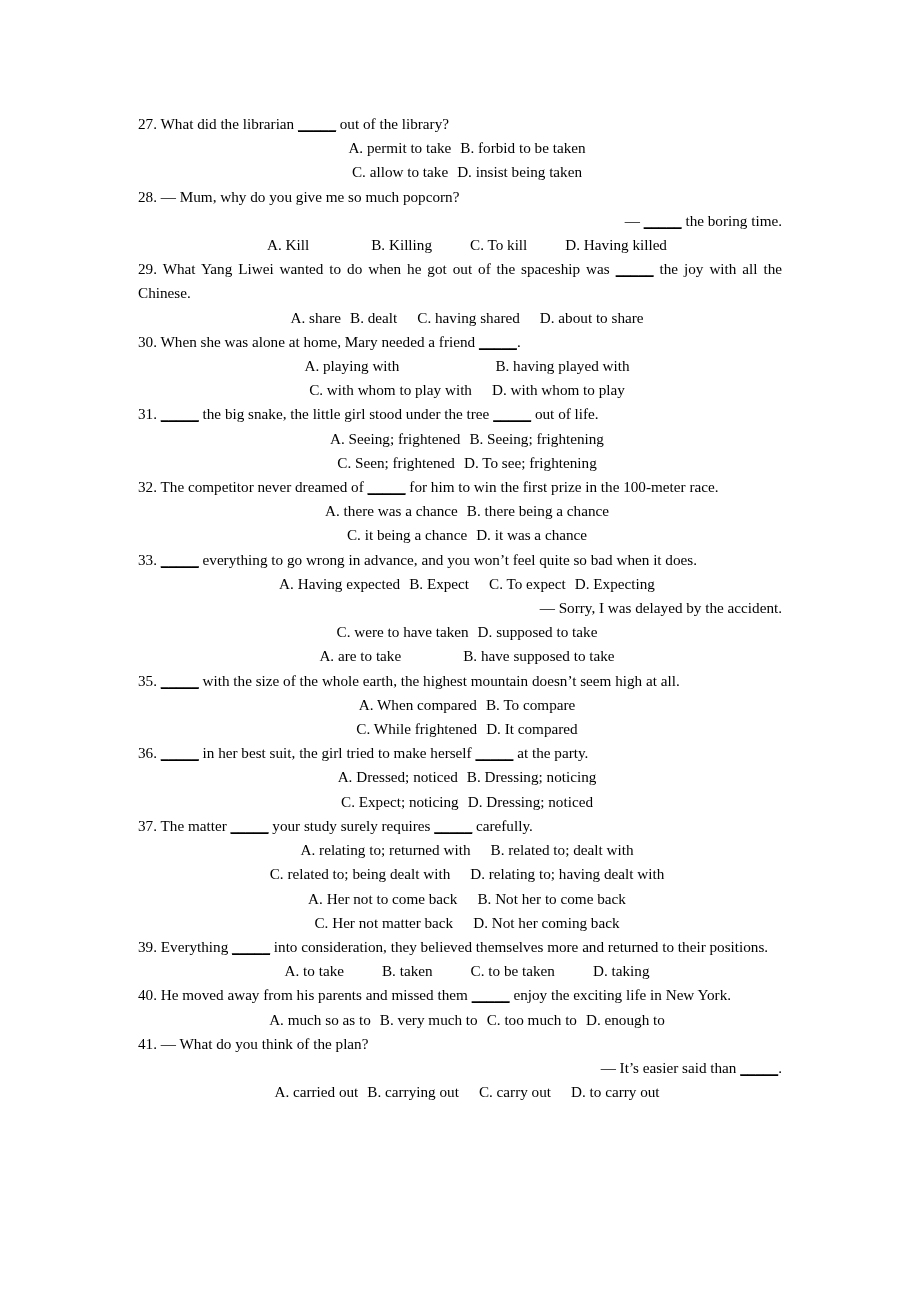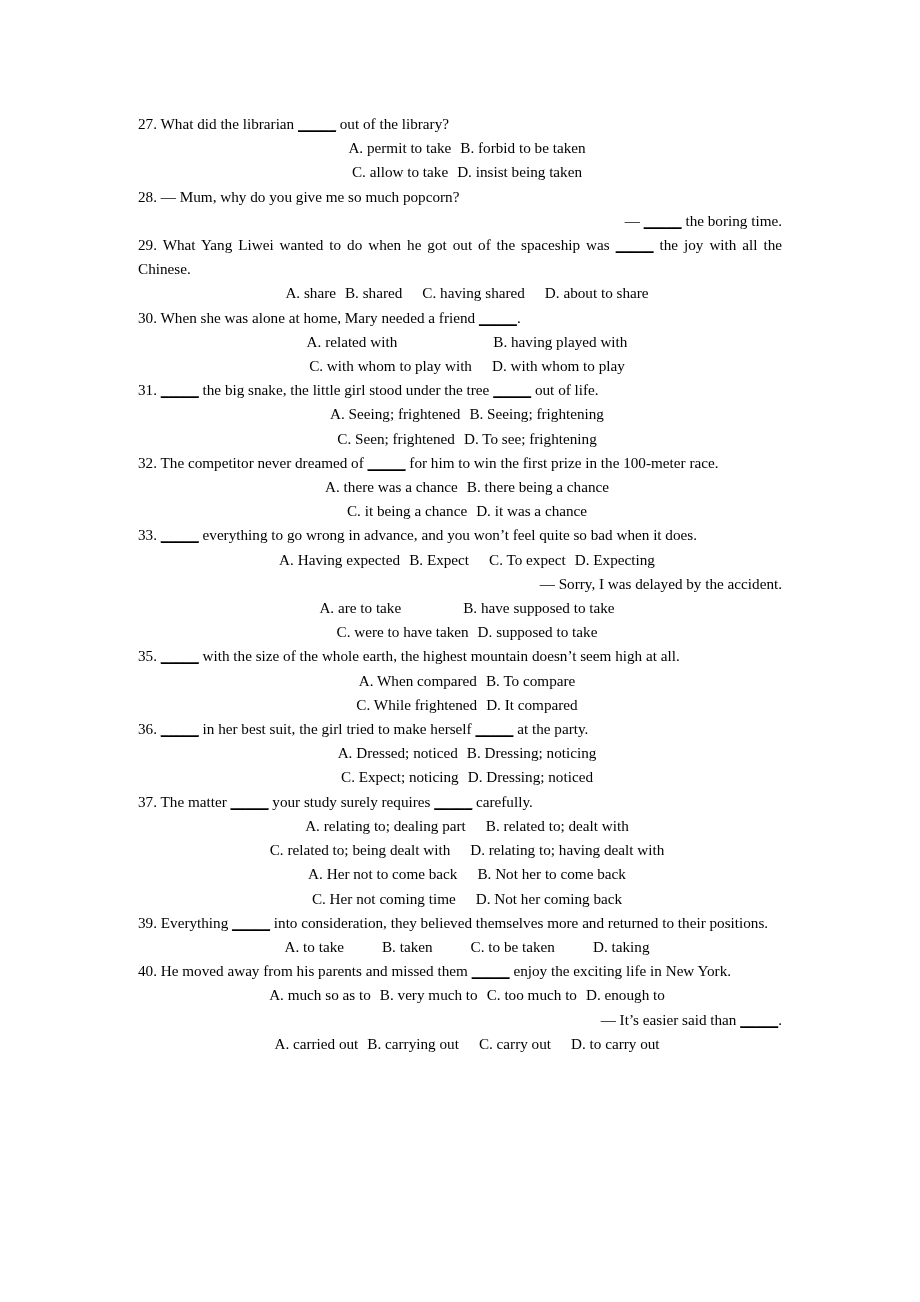--- a/index.html
+++ b/index.html
@@ -69,30 +69,31 @@
 
     <div>
       <div class="line stem"><span>27.</span><span> What did the librarian </span><span class="blank">_____</span><span> out of the library?</span></div>
       <div class="line opts"><span>A. permit to take</span><span class="gap-s"></span><span>B. forbid to be taken</span></div>
       <div class="line opts"><span>C. allow to take</span><span class="gap-s"></span><span>D. insist being taken</span></div>
     </div>
 
     <div>
       <div class="line stem"><span>28.</span><span> — Mum, why do you give me so much popcorn?</span></div>
       <div class="line dash"><span>— </span><span class="blank">_____</span><span> the boring time.</span></div>
+      <div class="line opts"><span>A. Kill</span><span class="gap-xl"></span><span>B. Killing</span><span class="gap-l"></span><span>C. To kill</span><span class="gap-l"></span><span>D. Having killed</span></div>
     </div>
 
     <div>
       <div class="line stem stem-justify"><span>29.</span><span> What Yang Liwei wanted to do when he got out of the spaceship was </span><span class="blank">_____</span><span> the joy with all the Chinese.</span></div>
-      <div class="line opts"><span>A. share</span><span class="gap-s"></span><span>B. shared</span><span class="gap-m"></span><span>C. having shared</span><span class="gap-m"></span><span>D. about to share</span></div>
+      <div class="line opts"><span>A. share</span><span class="gap-s"></span><span>B. dealt</span><span class="gap-m"></span><span>C. having shared</span><span class="gap-m"></span><span>D. about to share</span></div>
     </div>
 
     <div>
       <div class="line stem"><span>30.</span><span> When she was alone at home, Mary needed a friend </span><span class="blank">_____</span><span>.</span></div>
-      <div class="line opts"><span>A. related with</span><span class="gap-xxl"></span><span>B. having played with</span></div>
+      <div class="line opts"><span>A. playing with</span><span class="gap-xxl"></span><span>B. having played with</span></div>
       <div class="line opts"><span>C. with whom to play with</span><span class="gap-m"></span><span>D. with whom to play</span></div>
     </div>
 
     <div>
       <div class="line stem"><span>31.</span> <span class="blank">_____</span><span> the big snake, the little girl stood under the tree </span><span class="blank">_____</span><span> out of life.</span></div>
       <div class="line opts"><span>A. Seeing; frightened</span><span class="gap-s"></span><span>B. Seeing; frightening</span></div>
       <div class="line opts"><span>C. Seen; frightened</span><span class="gap-s"></span><span>D. To see; frightening</span></div>
     </div>
 
     <div>
@@ -101,56 +102,57 @@
       <div class="line opts"><span>C. it being a chance</span><span class="gap-s"></span><span>D. it was a chance</span></div>
     </div>
 
     <div>
       <div class="line stem"><span>33.</span> <span class="blank">_____</span><span> everything to go wrong in advance, and you won’t feel quite so bad when it does.</span></div>
       <div class="line opts"><span>A. Having expected</span><span class="gap-s"></span><span>B. Expect</span><span class="gap-m"></span><span>C. To expect</span><span class="gap-s"></span><span>D. Expecting</span></div>
     </div>
 
     <div>
       <div class="line dash"><span>— Sorry, I was delayed by the accident.</span></div>
+      <div class="line opts"><span>C. were to have taken</span><span class="gap-s"></span><span>D. supposed to take</span></div>
       <div class="line opts"><span>A. are to take</span><span class="gap-xl"></span><span>B. have supposed to take</span></div>
-      <div class="line opts"><span>C. were to have taken</span><span class="gap-s"></span><span>D. supposed to take</span></div>
     </div>
 
     <div>
       <div class="line stem"><span>35.</span> <span class="blank">_____</span><span> with the size of the whole earth, the highest mountain doesn’t seem high at all.</span></div>
       <div class="line opts"><span>A. When compared</span><span class="gap-s"></span><span>B. To compare</span></div>
       <div class="line opts"><span>C. While frightened</span><span class="gap-s"></span><span>D. It compared</span></div>
     </div>
 
     <div>
       <div class="line stem"><span>36.</span> <span class="blank">_____</span><span> in her best suit, the girl tried to make herself </span><span class="blank">_____</span><span> at the party.</span></div>
       <div class="line opts"><span>A. Dressed; noticed</span><span class="gap-s"></span><span>B. Dressing; noticing</span></div>
       <div class="line opts"><span>C. Expect; noticing</span><span class="gap-s"></span><span>D. Dressing; noticed</span></div>
     </div>
 
     <div>
       <div class="line stem"><span>37.</span><span> The matter </span><span class="blank">_____</span><span> your study surely requires </span><span class="blank">_____</span><span> carefully.</span></div>
-      <div class="line opts"><span>A. relating to; dealing part</span><span class="gap-m"></span><span>B. related to; dealt with</span></div>
+      <div class="line opts"><span>A. relating to; returned with</span><span class="gap-m"></span><span>B. related to; dealt with</span></div>
       <div class="line opts"><span>C. related to; being dealt with</span><span class="gap-m"></span><span>D. relating to; having dealt with</span></div>
     </div>
 
     <div>
       <div class="line opts"><span>A. Her not to come back</span><span class="gap-m"></span><span>B. Not her to come back</span></div>
-      <div class="line opts"><span>C. Her not coming time</span><span class="gap-m"></span><span>D. Not her coming back</span></div>
+      <div class="line opts"><span>C. Her not matter back</span><span class="gap-m"></span><span>D. Not her coming back</span></div>
     </div>
 
     <div>
       <div class="line stem stem-justify"><span>39.</span><span> Everything </span><span class="blank">_____</span><span> into consideration, they believed themselves more and returned to their positions.</span></div>
       <div class="line opts"><span>A. to take</span><span class="gap-l"></span><span>B. taken</span><span class="gap-l"></span><span>C. to be taken</span><span class="gap-l"></span><span>D. taking</span></div>
     </div>
 
     <div>
       <div class="line stem"><span>40.</span><span> He moved away from his parents and missed them </span><span class="blank">_____</span><span> enjoy the exciting life in New York.</span></div>
       <div class="line opts"><span>A. much so as to</span><span class="gap-s"></span><span>B. very much to</span><span class="gap-s"></span><span>C. too much to</span><span class="gap-s"></span><span>D. enough to</span></div>
     </div>
 
     <div>
+      <div class="line stem"><span>41.</span><span> — What do you think of the plan?</span></div>
       <div class="line dash"><span>— It’s easier said than </span><span class="blank">_____</span><span>.</span></div>
       <div class="line opts"><span>A. carried out</span><span class="gap-s"></span><span>B. carrying out</span><span class="gap-m"></span><span>C. carry out</span><span class="gap-m"></span><span>D. to carry out</span></div>
     </div>
 
   </div>
 </div>
 
 </body></html>

